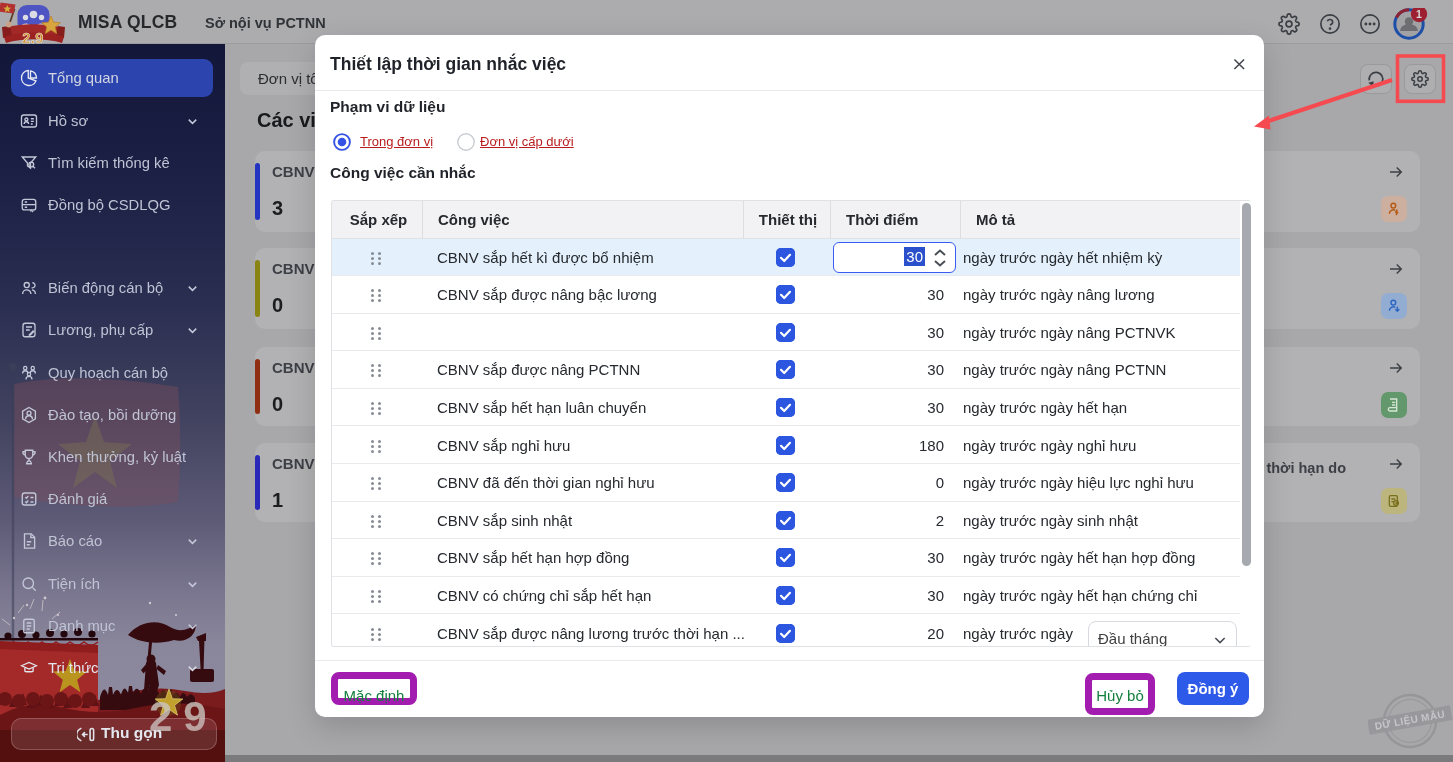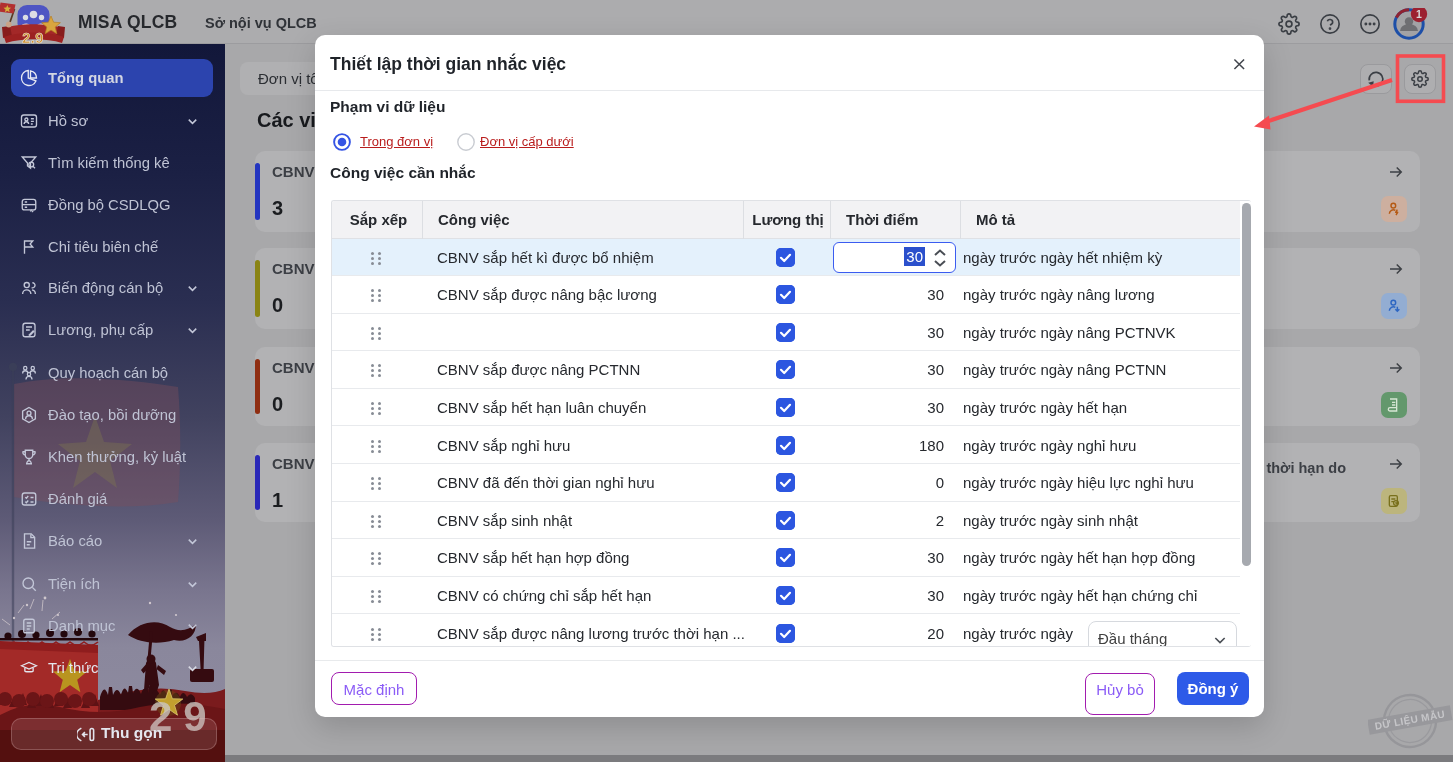--- a/index.html
+++ b/index.html
@@ -46,29 +46,29 @@
   .task { position:absolute; left:105px; top:0; height:37.6px; line-height:37.6px; font-size:15px; color:#26292e; white-space:nowrap; }
   .val  { position:absolute; left:498px; top:0; width:114px; height:37.6px; line-height:37.6px; font-size:15px; color:#26292e; text-align:right; }
   .desc { position:absolute; left:631px; top:0; height:37.6px; line-height:37.6px; font-size:15px; color:#26292e; white-space:nowrap; }
   .drag { position:absolute; left:38px; top:12px; }
   .cbx  { position:absolute; left:444px; top:9px; width:19px; height:19px; border-radius:5px; background:#2c56e0; }
 
   #scrolltrack { position:absolute; left:908px; top:0px; width:11px; height:445px; background:#ffffff; }
   #scrollthumb { position:absolute; left:2px; top:2px; width:9px; height:363px; border-radius:4.5px; background:#a6a9af; }
 
   .btn { position:absolute; border-radius:8px; font-size:15px; text-align:center; }
-  .btn.ghost { background:#fff; border:1px solid #a21caf; color:#8b5cf6; }
+  .btn.ghost { background:#fff; border:7px solid #a21caf; color:#15803d; }
   .btn.prime { background:#2d5ae8; color:#fff; font-weight:bold; }
 </style>
 </head>
 <body>
 
 <div id="topbar">
   <div id="brand">MISA QLCB</div>
-  <div id="orgname">Sở nội vụ QLCB</div>
+  <div id="orgname">Sở nội vụ PCTNN</div>
   <svg id="logo" style="position:absolute;left:0px;top:0px" width="70" height="46" viewBox="0 0 70 46">
     <rect x="17.5" y="5" width="32" height="28" rx="9.5" fill="#4e55c3"></rect>
     <g fill="#dcdde4">
       <circle cx="33.5" cy="14.5" r="3.8"></circle>
       <circle cx="25.5" cy="17.5" r="2.7"></circle>
       <circle cx="41.5" cy="17.5" r="2.7"></circle>
       <path d="M20.5 28 a5.5 4.5 0 0 1 10 -2.5 z"></path>
       <path d="M46.5 28 a5.5 4.5 0 0 0 -10 -2.5 z"></path>
       <path d="M27 30 a6.8 6.3 0 0 1 13 0 z"></path>
     </g>
@@ -187,21 +187,21 @@
   </svg>
   <div class="abs" style="left:149px; top:652px; font-size:42px; font-weight:bold; color:#cbc6c0; opacity:.8; letter-spacing:11px; line-height:1;">29</div>
   <div class="abs" style="left:11px; top:674px; width:206px; height:32px; border-radius:10px; background:rgba(205,160,165,.18); border:1px solid rgba(230,195,195,.28);"></div>
   <svg class="abs" style="left:77px; top:681px;" width="19" height="19" viewBox="0 0 24 24" fill="none" stroke="#e2e4ec" stroke-width="2">
       <path d="M5.5 4 a15 10 0 0 0 0 16"></path>
       <path d="M13.5 12 h-6 m2.5 -3 l-3 3 3 3"></path>
       <rect x="16.5" y="4.5" width="4.5" height="15" rx="2.2"></rect>
     </svg>
   <div class="abs" style="left:101px; top:680px; font-size:15.5px; font-weight:bold; color:#e4e6ee;">Thu gọn</div>
   <div id="active-item"></div>
-  <div class="mi" style="top:16px; color:#d3d6e2; font-weight:bold;">
+  <div class="mi" style="top:16px; color:#d3d6e2; font-weight:normal;">
     <svg class="ic" viewBox="0 0 24 24" fill="none" stroke="#e8eaf4" stroke-width="1.8">
         <path d="M21.2 15.9 A10 10 0 1 1 11 2 v10 z"></path>
         <path d="M22 12 A10 10 0 0 0 14 2.5 L 14 12 z"></path>
       </svg>
     <span>Tổng quan</span>
   </div>
   <div class="mi" style="top:59px">
     <svg class="ic" viewBox="0 0 24 24" fill="none" stroke="#c3c7d8" stroke-width="1.8">
         <rect x="2" y="4" width="20" height="16" rx="3"></rect>
         <circle cx="8.5" cy="10" r="2"></circle>
@@ -222,26 +222,20 @@
     <span>Tìm kiếm thống kê</span>
   </div>
   <div class="mi" style="top:143px">
     <svg class="ic" viewBox="0 0 24 24" fill="none" stroke="#c3c7d8" stroke-width="1.8">
         <rect x="3" y="4.5" width="18" height="14" rx="3"></rect>
         <path d="M3 11.5 h18"></path>
         <path d="M6.3 8 h3.2 M6.3 15 h3.2"></path>
         <path d="M13.5 20.5 l2.2-2.2 m0 3.2 l2.2-2.2" stroke-width="1.6"></path>
       </svg>
     <span>Đồng bộ CSDLQG</span>
-  </div>
-  <div class="mi" style="top:185px">
-    <svg class="ic" viewBox="0 0 24 24" fill="none" stroke="#c3c7d8" stroke-width="1.8">
-        <path d="M6 21 V4 h11 l-3.5 4 3.5 4 H6"></path>
-      </svg>
-    <span>Chỉ tiêu biên chế</span>
   </div>
   <div class="mi" style="top:268px">
     <svg class="ic" viewBox="0 0 24 24" fill="none" stroke="#c3c7d8" stroke-width="1.8">
         <rect x="4" y="3" width="16" height="18" rx="3"></rect>
         <path d="M8 8 h8 M8 12 h5"></path>
         <path d="M12 17.5 l5.5-5.5 2 2 -5.5 5.5 -2.5 .5 z" fill="#c3c7d8" stroke="none"></path>
       </svg>
     <span>Lương, phụ cấp</span>
     <svg class="ch" viewBox="0 0 24 24" fill="none" stroke="#c3c7d8" stroke-width="2.4">
         <path d="M6 9 l6 6 6-6"></path>
@@ -441,21 +435,21 @@
       <circle cx="9" cy="9" r="8.2" fill="#fff" stroke="#c9ccd2" stroke-width="1.4"></circle>
     </svg>
   <div class="rlabel" style="left:165px; top:98.5px;text-align:center;">Đơn vị cấp dưới</div>
 
   <div class="sechead" style="top:129px;">Công việc cần nhắc</div>
 
   <div id="mtable">
     <div id="thead">
       <div class="th" style="left:0; width:93px; text-align:center;">Sắp xếp</div>
       <div class="th" style="left:106px;">Công việc</div>
-      <div class="th" style="left:413px; width:86px; text-align:center;">Lương thị</div>
+      <div class="th" style="left:413px; width:86px; text-align:center;">Thiết thị</div>
       <div class="th" style="left:514px;">Thời điểm</div>
       <div class="th" style="left:644px;">Mô tả</div>
       <div class="vsep" style="left:90px;"></div>
       <div class="vsep" style="left:411px;"></div>
       <div class="vsep" style="left:498px;"></div>
       <div class="vsep" style="left:628px;"></div>
     </div>
 
     <div id="rows">
     <div class="row" style="top:37.5px;background:#e4f1fc;">

